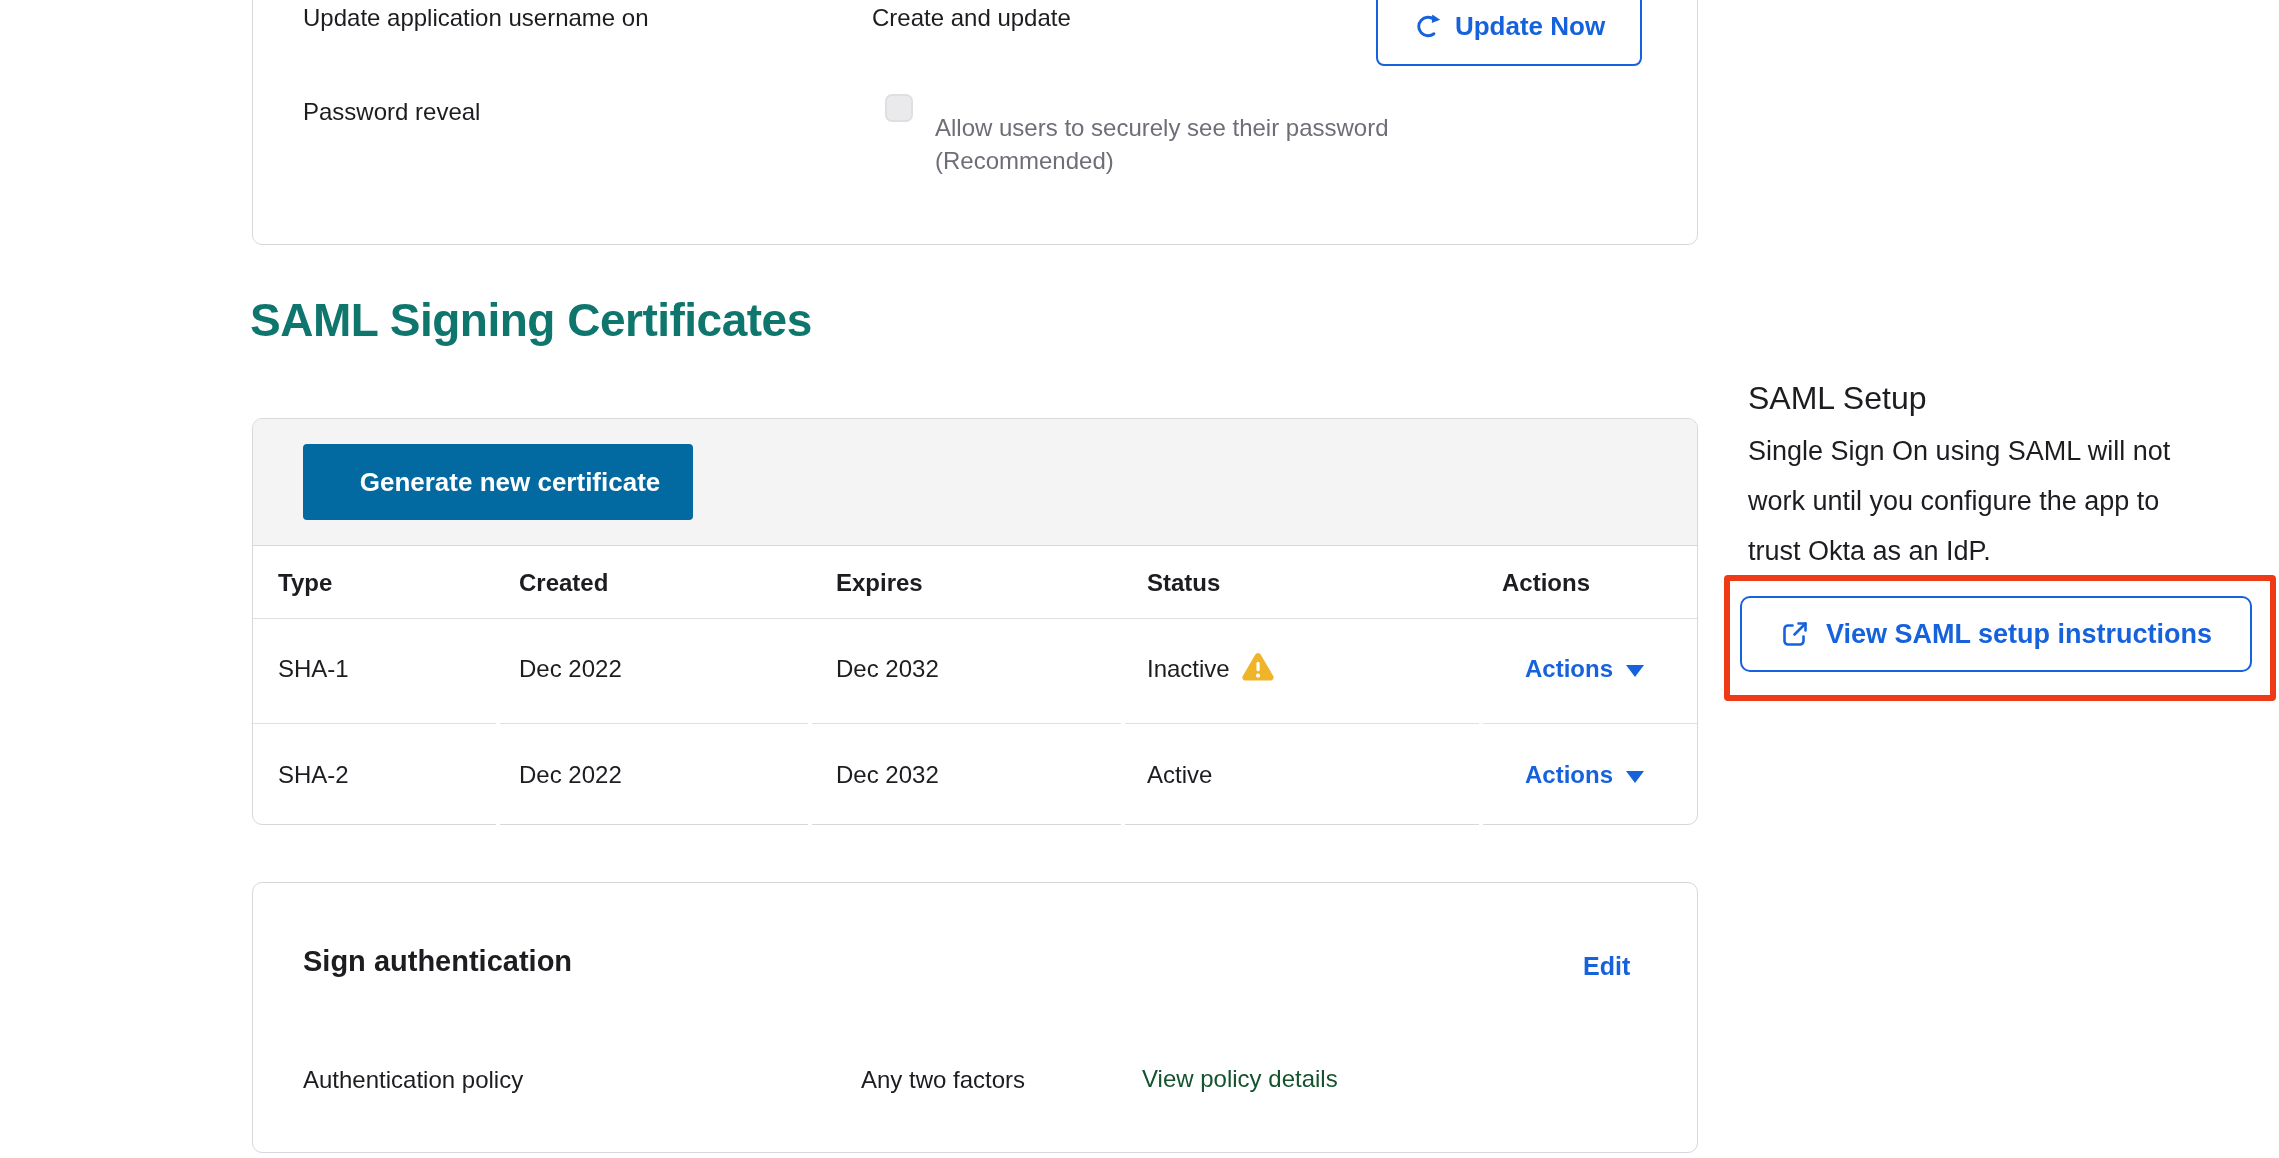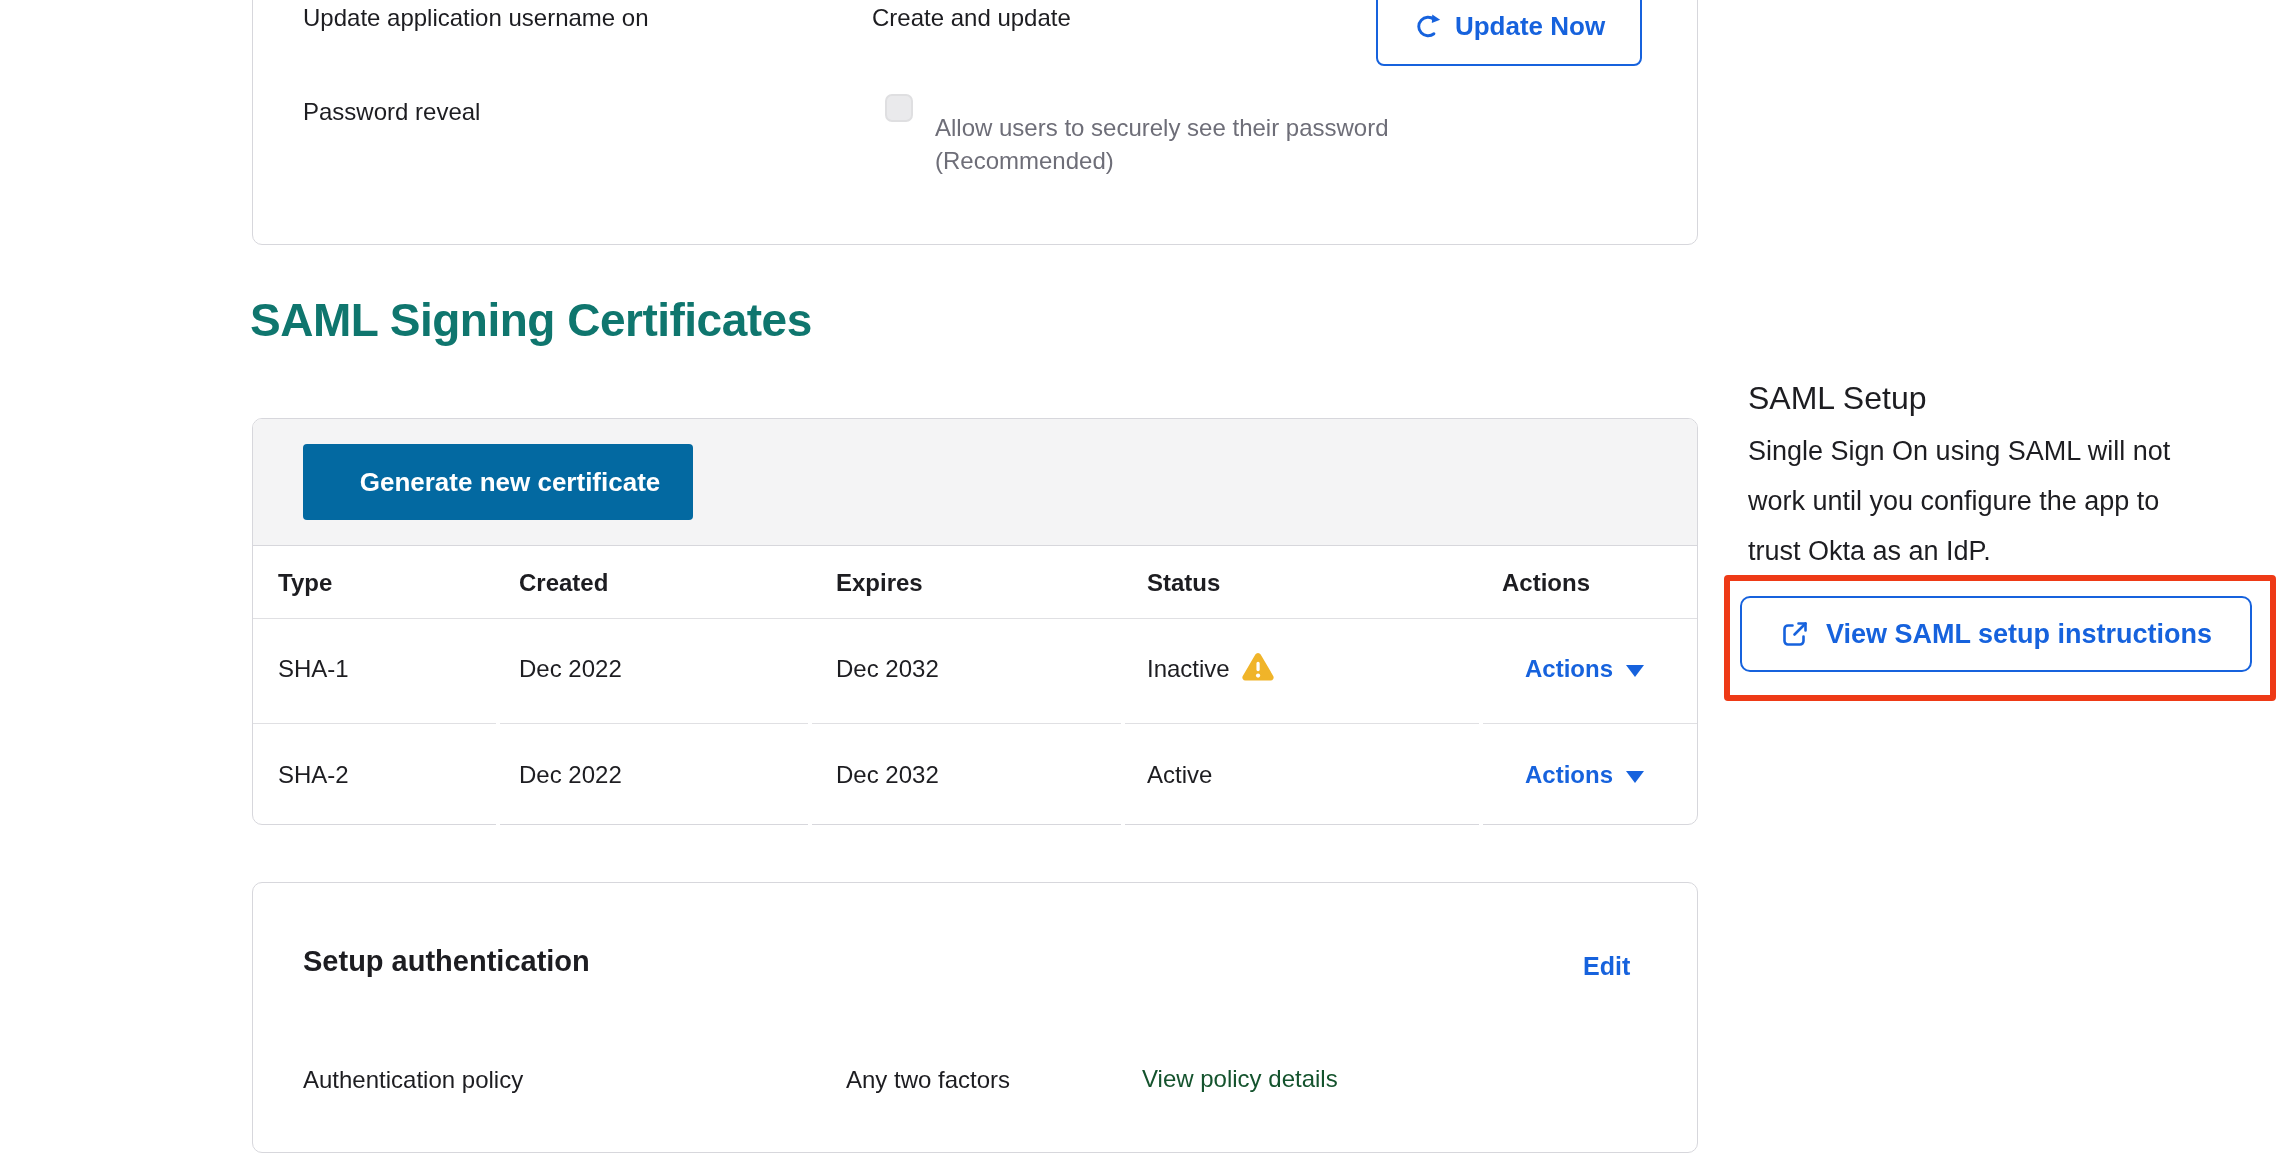--- a/index.html
+++ b/index.html
@@ -182,20 +182,20 @@
         <path d="M12.5 6.5 H8 a3.5 3.5 0 0 0 -3.5 3.5 V22 a3.5 3.5 0 0 0 3.5 3.5 H20 a3.5 3.5 0 0 0 3.5 -3.5 V17.5"></path>
         <path d="M14.5 15.5 L25.5 4.5"></path>
         <path d="M18.5 4.5 H25.5 V11.5"></path>
       </svg>
     </span>
     <span>View SAML setup instructions</span>
   </button>
   <div id="annotation-box"></div>
 
   <section class="card" id="user-card">
-    <div id="user-card-title">Setup authentication</div>
+    <div id="user-card-title">Sign authentication</div>
     <a id="edit-link">Edit</a>
     <div class="lbl" style="left:50px; top:182px;">Authentication policy</div>
-    <div class="lbl" style="left:593px; top:182px;text-align:center;">Any two factors</div>
+    <div class="lbl" style="left:608px; top:182px;text-align:center;">Any two factors</div>
     <a id="policy-link">View policy details</a>
   </section>
 
 </div>
 
 </body></html>

